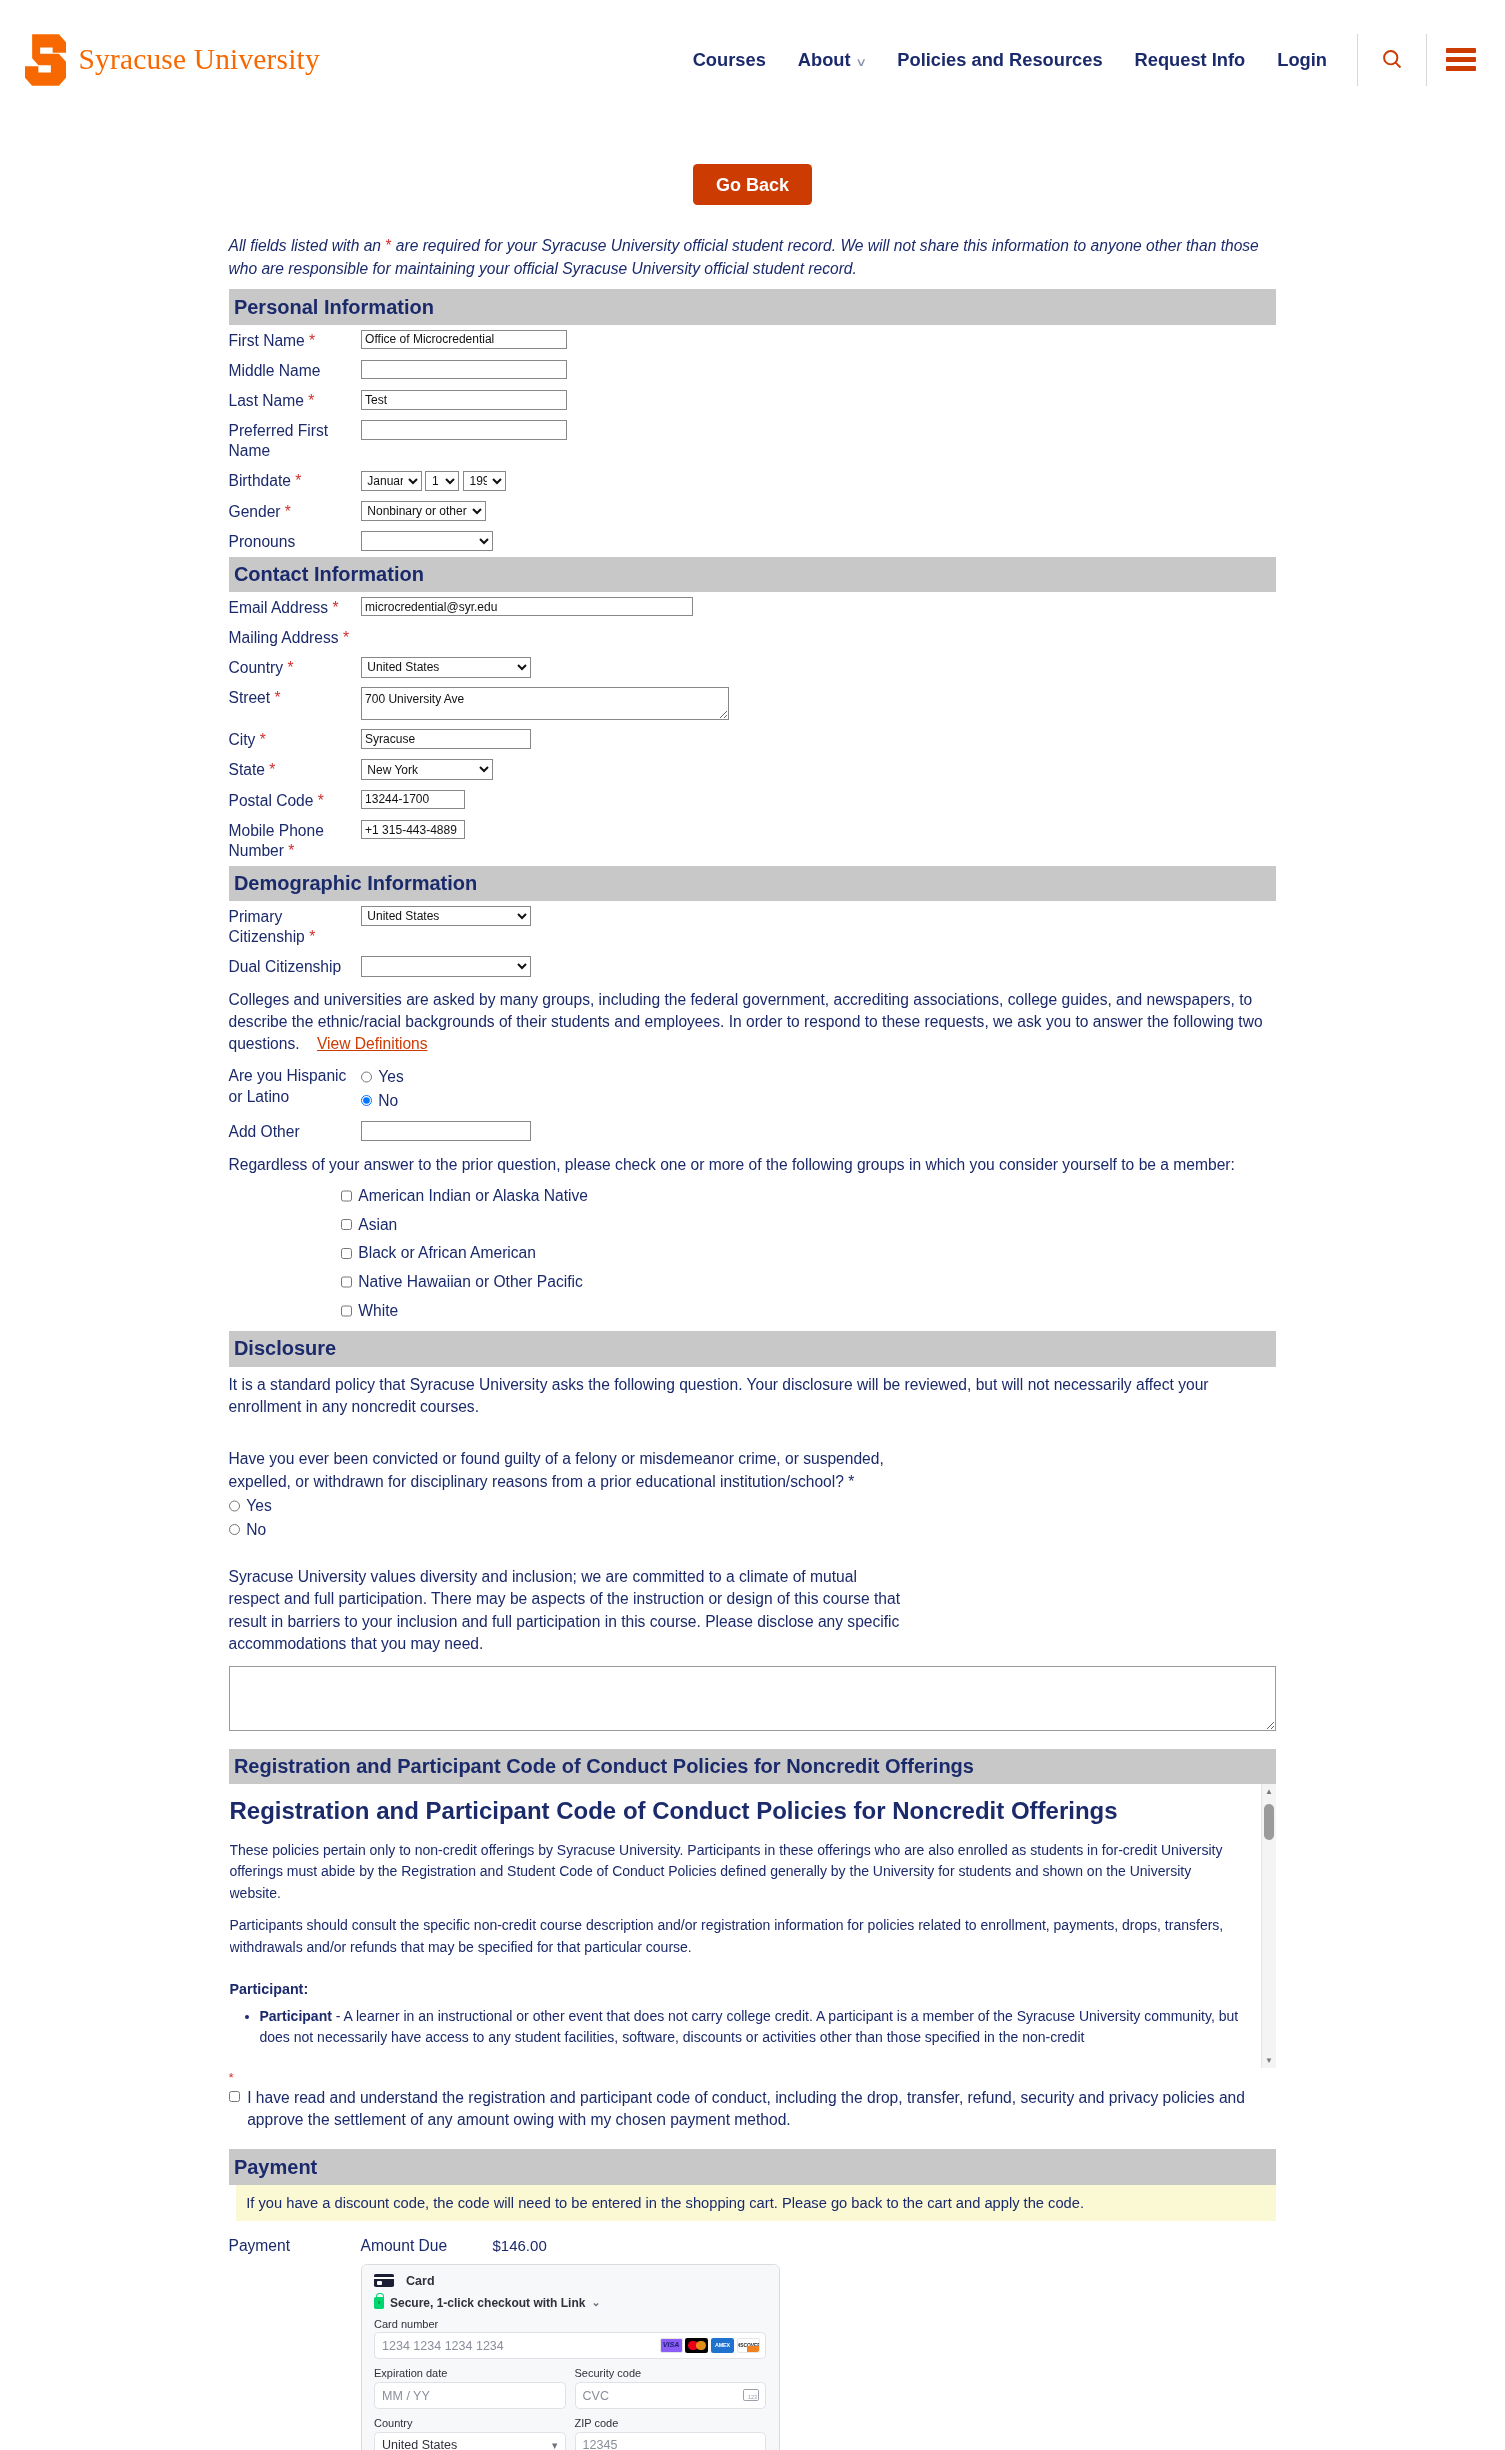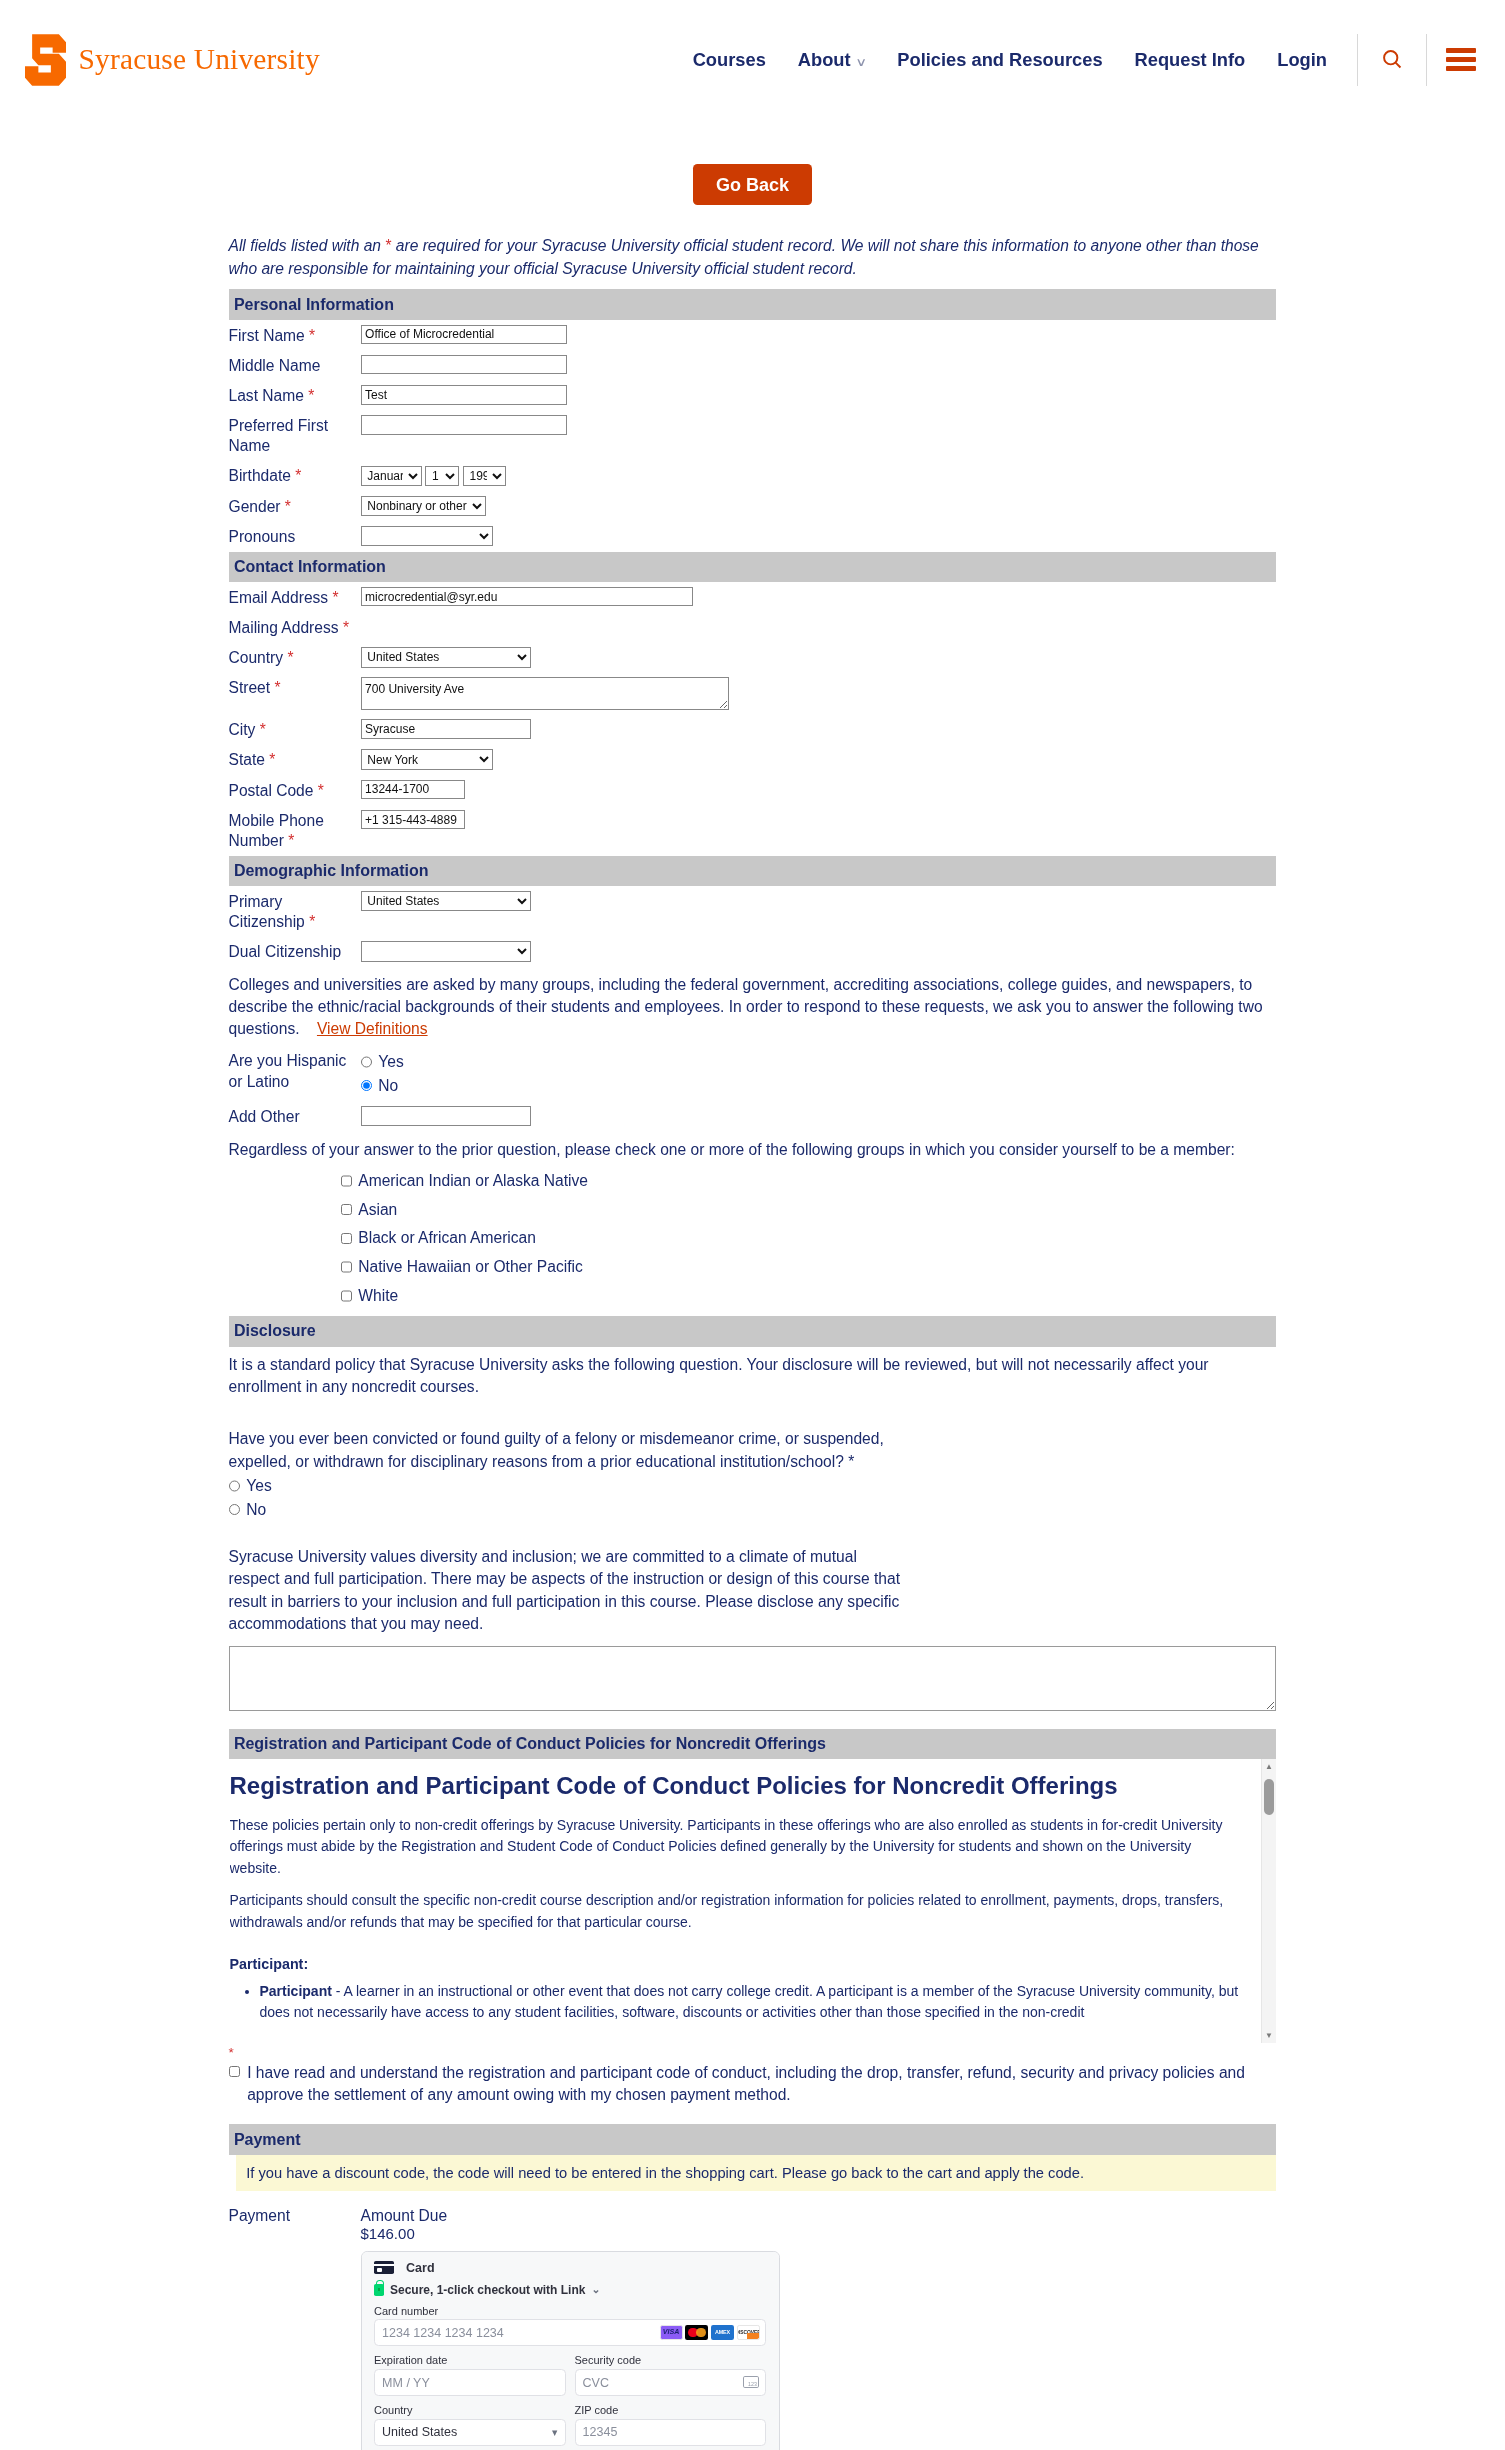--- a/index.html
+++ b/index.html
@@ -96,21 +96,21 @@
     font-size: 15.6px;
     line-height: 1.45;
     color:#1b2a6b;
     margin-bottom: 9px;
   }
   .intro-note .req { color:#d32f2f; font-style: normal; }
 
   .section-bar {
     background:#c8c8c8;
     color:#1b2a6b;
-    font-size: 16px;
+    font-size: 20px;
     font-weight: bold;
     padding: 5.4px 5.4px 5.4px 5.4px;
     line-height: 1.25;
     width: 1047px;
   }
 
   .row {
     display:flex;
     align-items: flex-start;
     padding: 4.5px 0 4.5px 0;
@@ -633,21 +633,21 @@
 
     <div class="spacer-20"></div>
 
     
     <div class="section-bar">Payment</div>
 
     <div class="notice-yellow">If you have a discount code, the code will need to be entered in the shopping cart. Please go back to the cart and apply the code.</div>
 
     <div class="payment-row">
       <div class="lbl">Payment</div>
-      <div style="display:flex;flex-direction:column;">
+      <div style="display:flex;">
         <div class="amount-label">Amount Due</div>
         <div class="amount-value">$146.00</div>
       </div>
     </div>
 
     <div style="padding-left:132px;">
       <div class="pay-widget">
 
         <div class="pay-tab">
           <div class="pay-tab-head">

